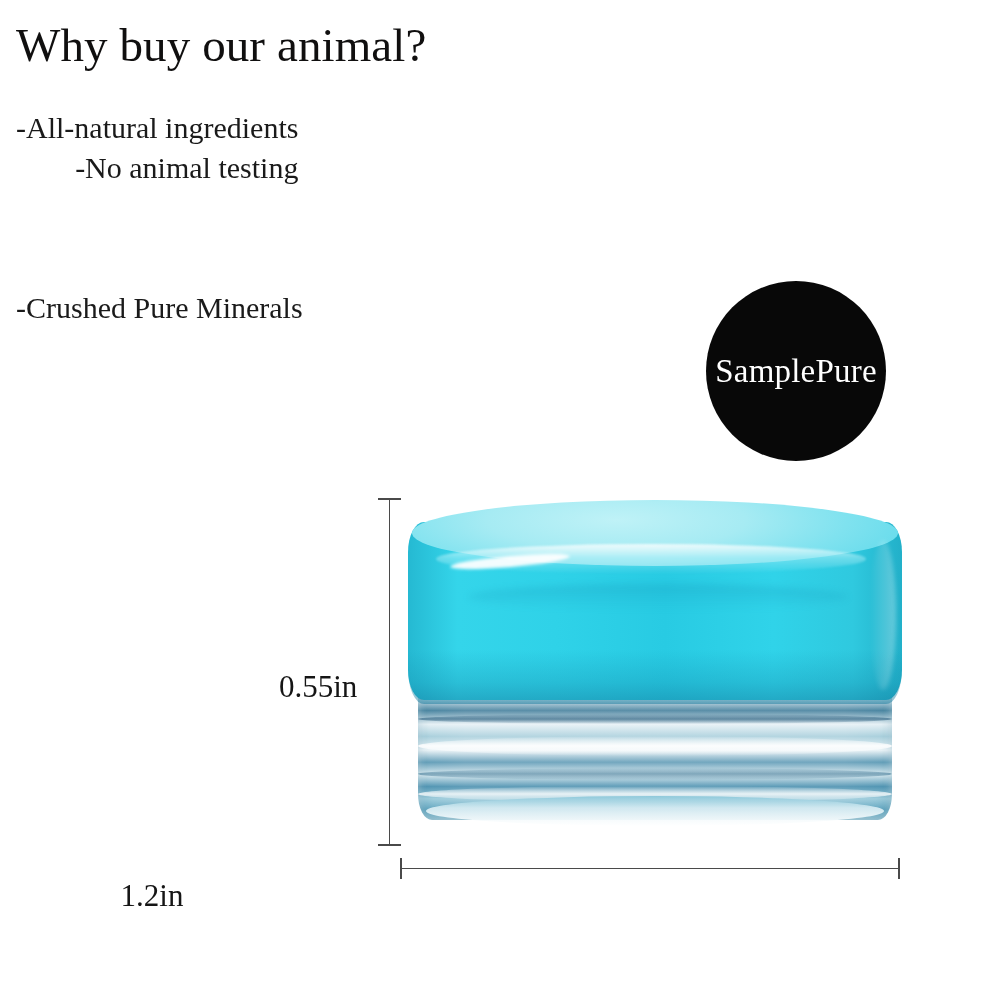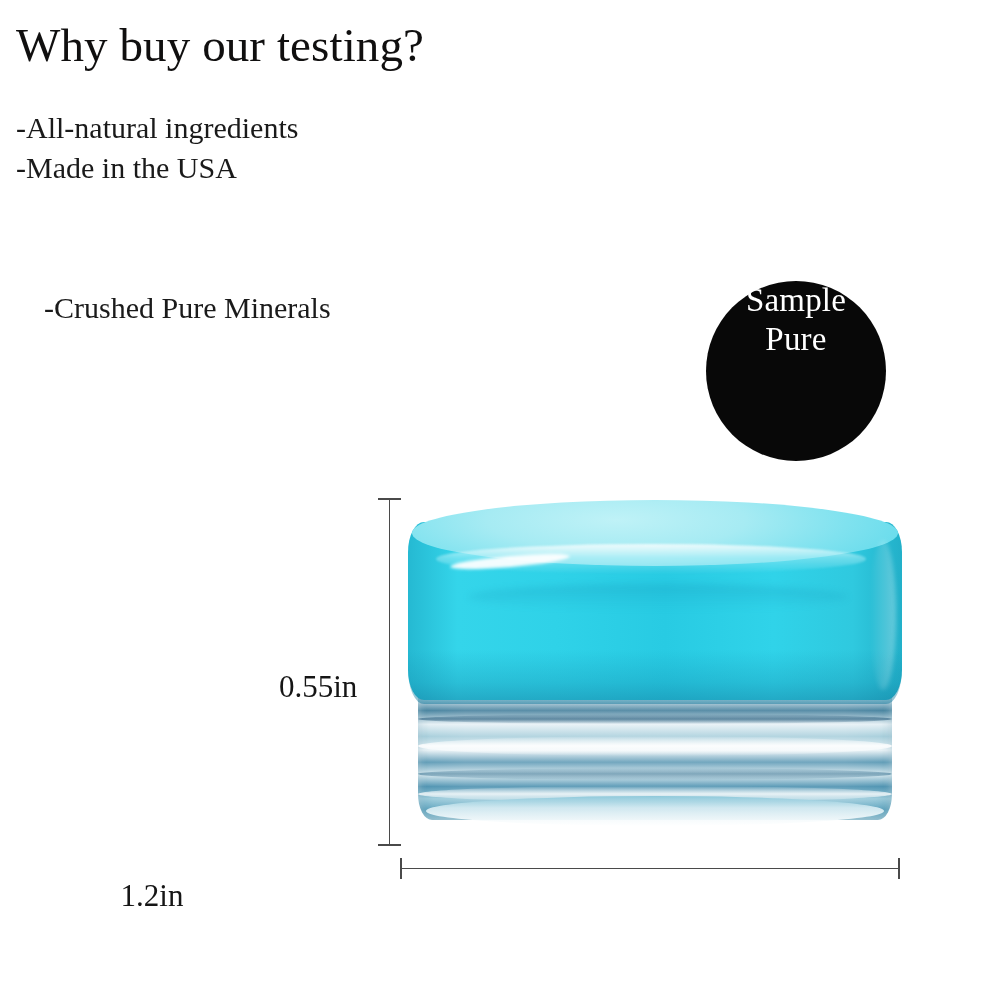--- a/index.html
+++ b/index.html
@@ -30,37 +30,39 @@
   }
 
   
   .bullet-block {
     position: absolute;
     left: 16px;
     font-size: 30px;
     line-height: 40px;
     color: #1a1a1a;
     white-space: nowrap;
+    text-align: right;
   }
   #bullets-primary { top: 108px; }
-  #bullets-secondary { top: 288px; margin-left: 28px; }
+  #bullets-secondary { top: 288px; }
   .bullet-line { display: block; }
 
   
   #sample-badge {
     position: absolute;
     left: 706px;
     top: 281px;
     width: 180px;
     height: 180px;
     border-radius: 50%;
     background: #080808;
     display: flex;
-    flex-direction: column;
+    flex-direction: row;
     align-items: center;
+    justify-content: center;
     color: #ffffff;
   }
   #sample-badge .badge-line {
     display: block;
     font-size: 33px;
     line-height: 39px;
     text-align: center;
     letter-spacing: 0.2px;
   }
 
@@ -300,25 +302,25 @@
       rgba(255,255,255,0.30) 0%,
       rgba(255,255,255,0.0) 100%);
     filter: blur(2px);
   }
 </style>
 </head>
 <body>
 
 <div id="page">
 
-  <div id="headline">Why buy our testing?</div>
+  <div id="headline">Why buy our animal?</div>
 
   <div id="bullets-primary" class="bullet-block">
     <span class="bullet-line">-All-natural ingredients</span>
-    <span class="bullet-line">-Made in the USA</span>
+    <span class="bullet-line">-No animal testing</span>
   </div>
 
   <div id="bullets-secondary" class="bullet-block">
     <span class="bullet-line">-Crushed Pure Minerals</span>
   </div>
 
   <div id="sample-badge">
     <span class="badge-line">Sample</span>
     <span class="badge-line">Pure</span>
   </div>

